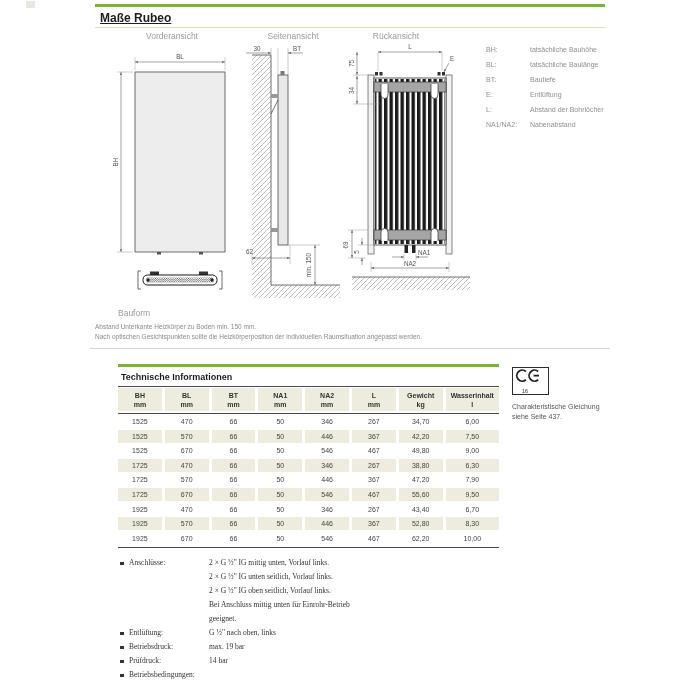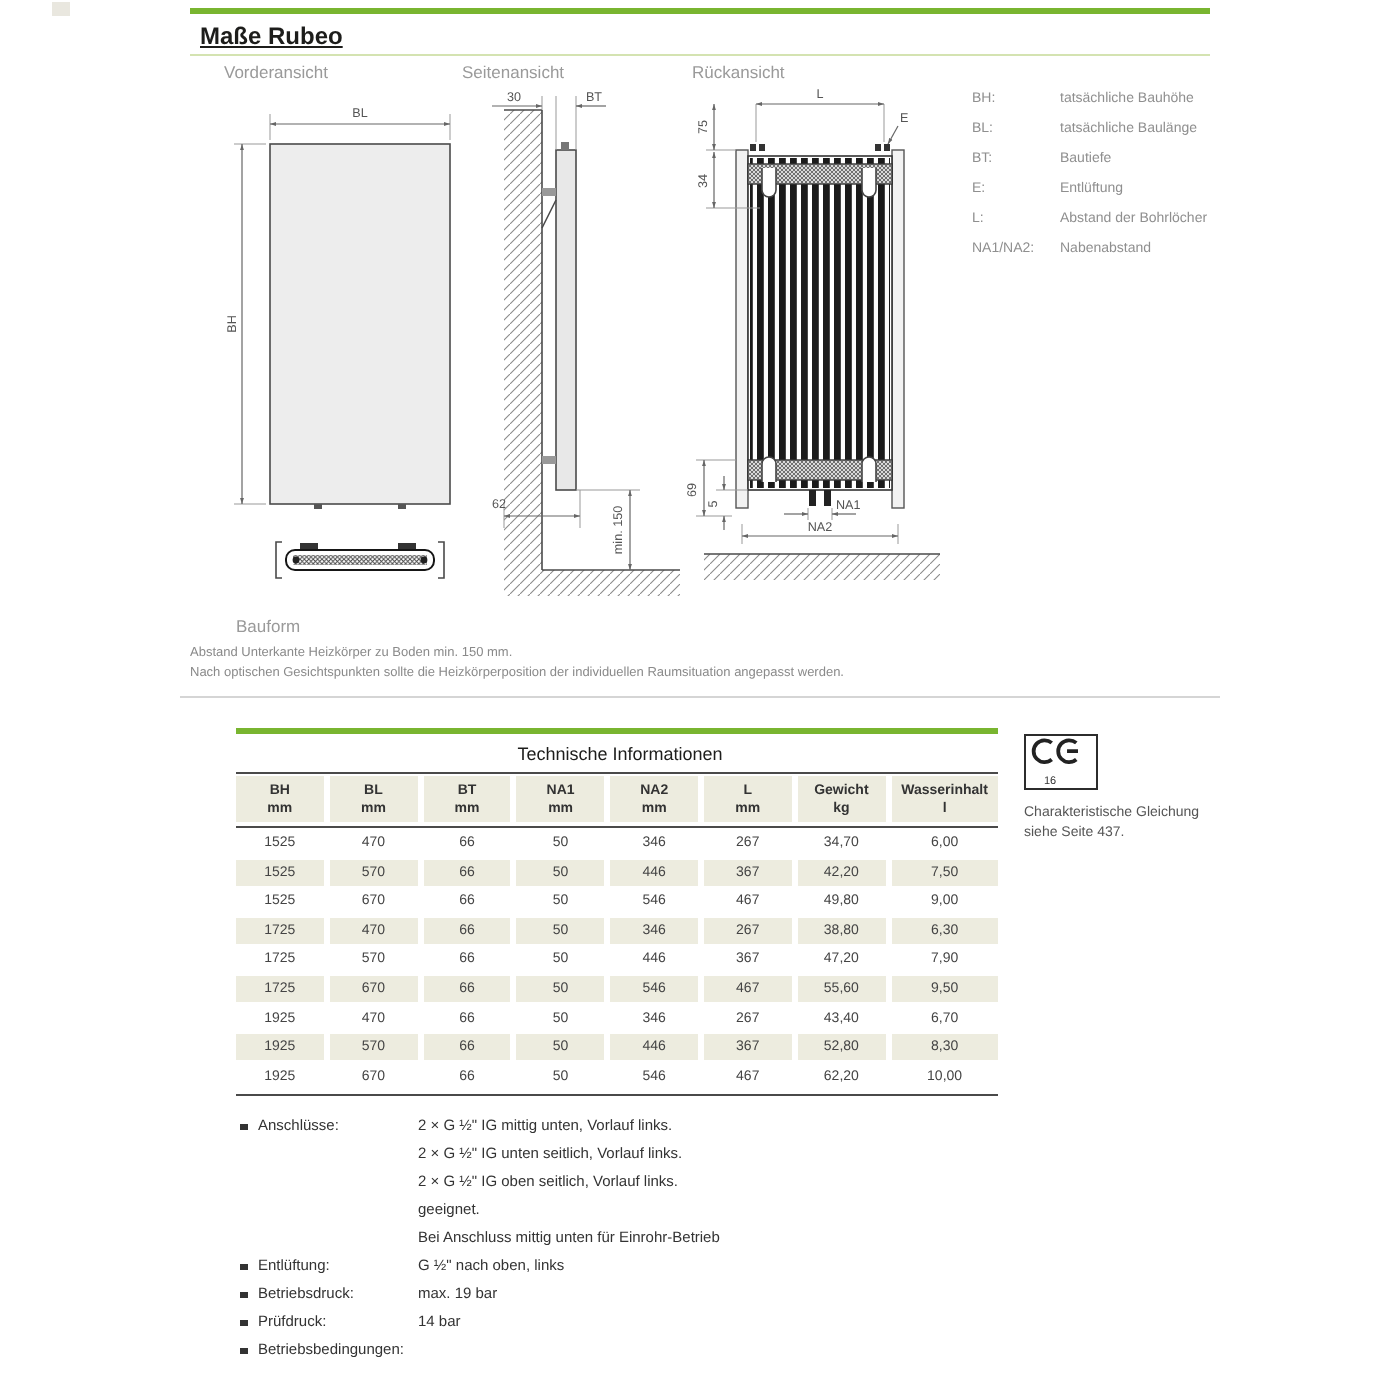--- a/index.html
+++ b/index.html
@@ -7,71 +7,71 @@
         font-family:"Liberation Sans",sans-serif;color:#333;}
   .abs{position:absolute;}
 
   
   .topbar{background:#79b530;height:3px;}
   .pagetitle{font-size:12px;font-weight:bold;color:#1d1d1b;text-decoration:underline;}
   .subrule{background:#d4e3b1;height:1px;}
   .printmark{background:#e9e7df;}
 
   
-  .viewlabel{font-size:8.5px;color:#9a9a9a;text-align:left;}
+  .viewlabel{font-size:8.5px;color:#9a9a9a;text-align:center;}
   .bauformlabel{font-size:8.5px;color:#9a9a9a;}
   .legend{font-size:7px;color:#8f8f8f;line-height:15px;display:grid;grid-template-columns:44px auto;}
   .footnote{font-size:6.5px;color:#8a8a8a;line-height:9.5px;}
   .sectiondivider{background:#d5d5d5;height:1px;}
 
   svg text{font-family:"Liberation Sans",sans-serif;}
   .dimlbl{font-size:6.3px;fill:#555;}
   .dimline{stroke:#666;stroke-width:0.6;fill:none;}
   .extline{stroke:#999;stroke-width:0.5;fill:none;}
   .objline{stroke:#4a4a4a;stroke-width:0.8;fill:none;}
 
   
   .tablewrap{width:381px;}
   .tgreen{background:#79b530;height:2.5px;}
-  .ttitle{font-size:9px;font-weight:normal;color:#1d1d1b;margin:5px 0 4px 3px;text-align:center;}
+  .ttitle{font-size:9px;font-weight:bold;color:#1d1d1b;margin:5px 0 4px 3px;}
   .thead{border-top:1px solid #4a4a4a;border-bottom:1px solid #4a4a4a;padding:1.5px 0;}
   .theadrow{display:flex;gap:3px;}
   .hcell{flex:1;background:#edecdf;text-align:center;font-size:7px;font-weight:bold;color:#333;
          padding:3px 0 2px 0;line-height:9px;}
   .hcell:last-child{flex:1.22;}
   .tbody{border-bottom:1px solid #4a4a4a;padding:1.5px 0 1px 0;}
   .trow{display:flex;gap:3px;margin-bottom:1.6px;}
   .tcell{flex:1;text-align:center;font-size:7px;color:#444;height:13px;line-height:13px;}
   .tcell:last-child{flex:1.22;}
   .trow:nth-of-type(even) .tcell{background:#edecdf;}
 
   
   .cebox{width:35px;height:26px;border:1.2px solid #2c2c2c;position:relative;}
   .cenum{position:absolute;bottom:0;left:9px;font-size:5.5px;color:#333;}
   .cenote{font-size:7px;color:#555;line-height:10px;}
 
   
   .specs{font-size:7.5px;color:#333;}
-  .specrow{display:flex;line-height:14px;}
+  .specrow{display:flex;line-height:14px;font-family:Liberation Serif, serif;}
   .bullet{width:3.5px;height:3.5px;background:#333;margin:5.5px 5.5px 0 0;flex:none;}
   .speclabel{width:80px;flex:none;}
   .specvals{flex:1;}
 </style>
 </head>
 <body>
 
 <div class="page">
 
   <div class="abs printmark" style="left:26px;top:1px;width:9px;height:7px;"></div>
   <div class="abs topbar" style="left:95px;top:4px;width:510px;"></div>
   <div class="abs pagetitle" style="left:100px;top:11px;">Maße Rubeo</div>
   <div class="abs subrule" style="left:95px;top:27px;width:510px;"></div>
 
   <div class="abs viewlabel" style="left:112px;top:31px;width:120px;">Vorderansicht</div>
-  <div class="abs viewlabel" style="left:231px;top:31px;width:100px;">Seitenansicht</div>
+  <div class="abs viewlabel" style="left:243px;top:31px;width:100px;">Seitenansicht</div>
   <div class="abs viewlabel" style="left:346px;top:31px;width:100px;">Rückansicht</div>
 
   <div class="abs legend" style="left:486px;top:42px;width:200px;">
 
       <div>BH:</div>
       <div>tatsächliche Bauhöhe</div>
 
       <div>BL:</div>
       <div>tatsächliche Baulänge</div>
 
@@ -510,23 +510,23 @@
         <div class="bullet"></div>
         <div class="speclabel">Anschlüsse:</div>
         <div class="specvals">
 
             <div>2 × G ½" IG mittig unten, Vorlauf links.</div>
 
             <div>2 × G ½" IG unten seitlich, Vorlauf links.</div>
 
             <div>2 × G ½" IG oben seitlich, Vorlauf links.</div>
 
+            <div>Bei Anschluss mittig unten für Einrohr-Betrieb</div>
+
             <div>geeignet.</div>
-
-            <div>Bei Anschluss mittig unten für Einrohr-Betrieb</div>
           </div>
       </div>
 
       <div class="specrow">
         <div class="bullet"></div>
         <div class="speclabel">Entlüftung:</div>
         <div class="specvals">
 
             <div>G ½" nach oben, links</div>
           </div>

